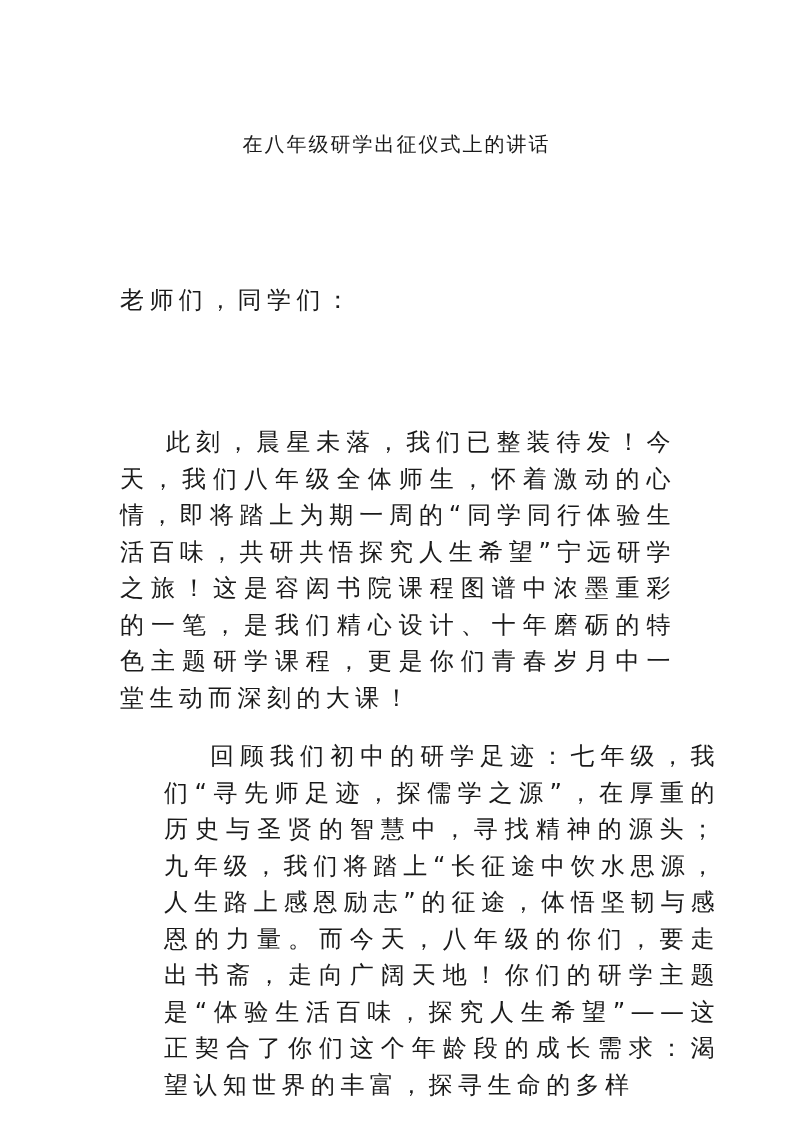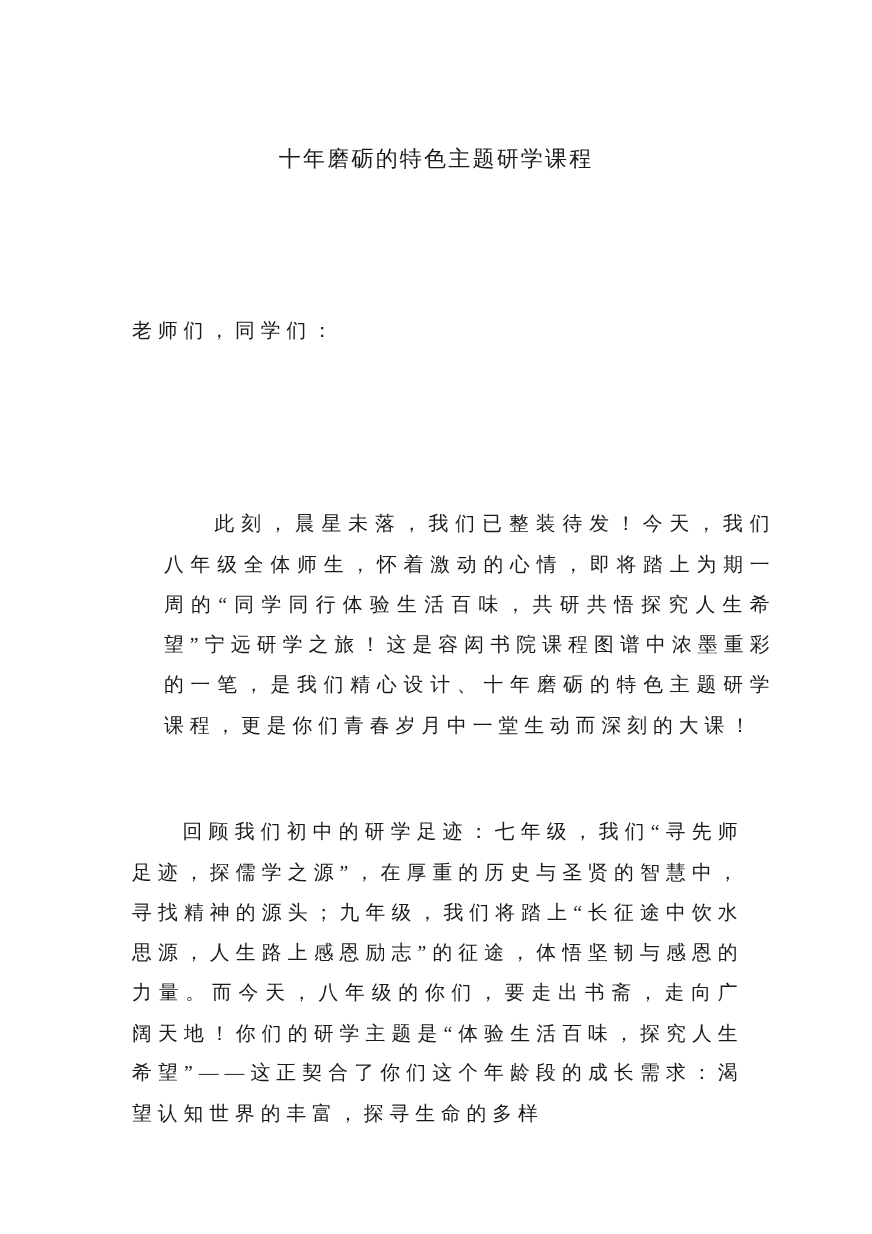--- a/index.html
+++ b/index.html
@@ -29,39 +29,38 @@
       font-size: 20px;
       line-height: 32px;
       letter-spacing: 2px;
       margin: 0;
       font-weight: normal;
     }
     .body-text {
       position: absolute;
       left: 120px;
       width: 556px;
-      font-size: 18px;
+      font-size: 24px;
       line-height: 36.5px;
       letter-spacing: 5.4px;
       margin: 0;
       text-align: justify;
       text-justify: inter-character;
       word-break: break-all;
-      font-family: Liberation Serif, serif;
     }
     .salutation { top: 282px; }
     .greeting { top: 362px; text-indent: 46px; }
-    .para1 { top: 458px; text-indent: 46px; margin-left: 29px; }
-    .para2 { top: 738px; text-indent: 46px; }
+    .para1 { top: 424px; text-indent: 46px; }
+    .para2 { top: 738px; text-indent: 46px; margin-left: 44px; }
   </style>
 </head>
 <body>
 
 <div class="page">
-  <h1 class="title">十年磨砺的特色主题研学课程</h1>
+  <h1 class="title">在八年级研学出征仪式上的讲话</h1>
 
   <p class="body-text salutation">老师们，同学们：</p>
 
 
   <p class="body-text para1">此刻，晨星未落，我们已整装待发！今天，我们八年级全体师生，怀着激动的心情，即将踏上为期一周的“同学同行体验生活百味，共研共悟探究人生希望”宁远研学之旅！这是容闳书院课程图谱中浓墨重彩的一笔，是我们精心设计、十年磨砺的特色主题研学课程，更是你们青春岁月中一堂生动而深刻的大课！</p>
 
   <p class="body-text para2">回顾我们初中的研学足迹：七年级，我们“寻先师足迹，探儒学之源”，在厚重的历史与圣贤的智慧中，寻找精神的源头；九年级，我们将踏上“长征途中饮水思源，人生路上感恩励志”的征途，体悟坚韧与感恩的力量。而今天，八年级的你们，要走出书斋，走向广阔天地！你们的研学主题是“体验生活百味，探究人生希望”——这正契合了你们这个年龄段的成长需求：渴望认知世界的丰富，探寻生命的多样</p>
 </div>
 
 </body></html>

